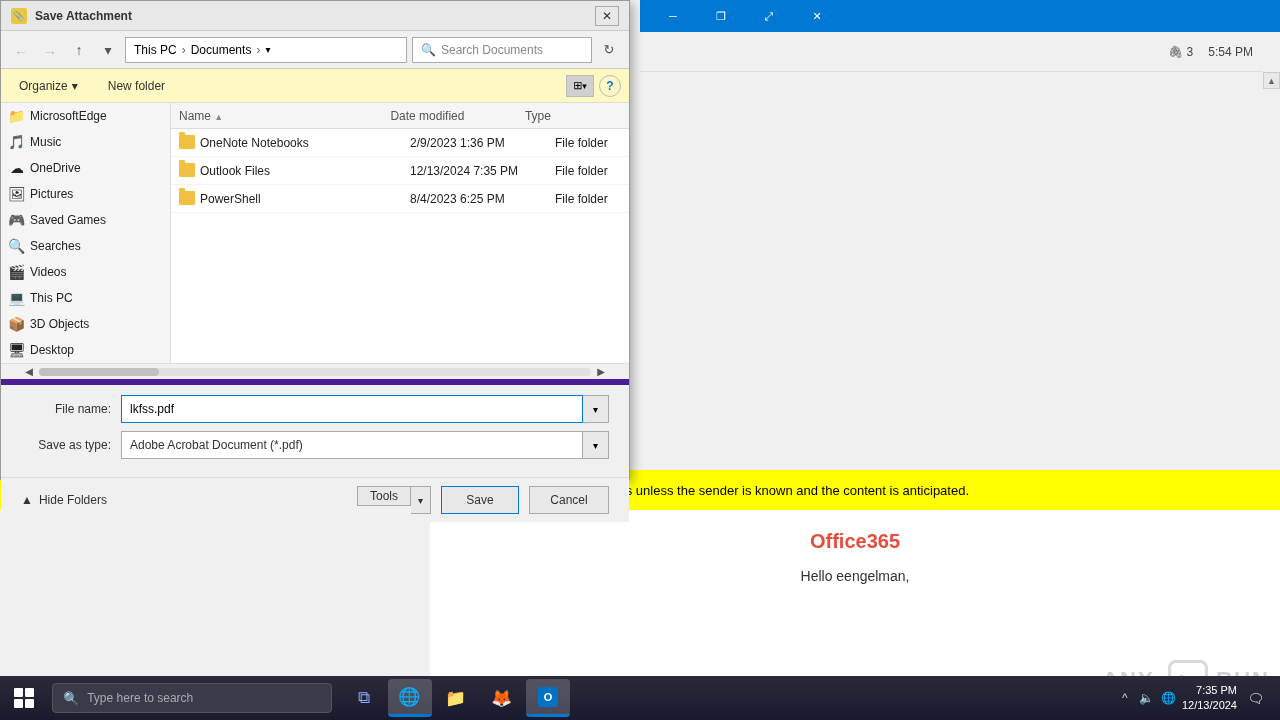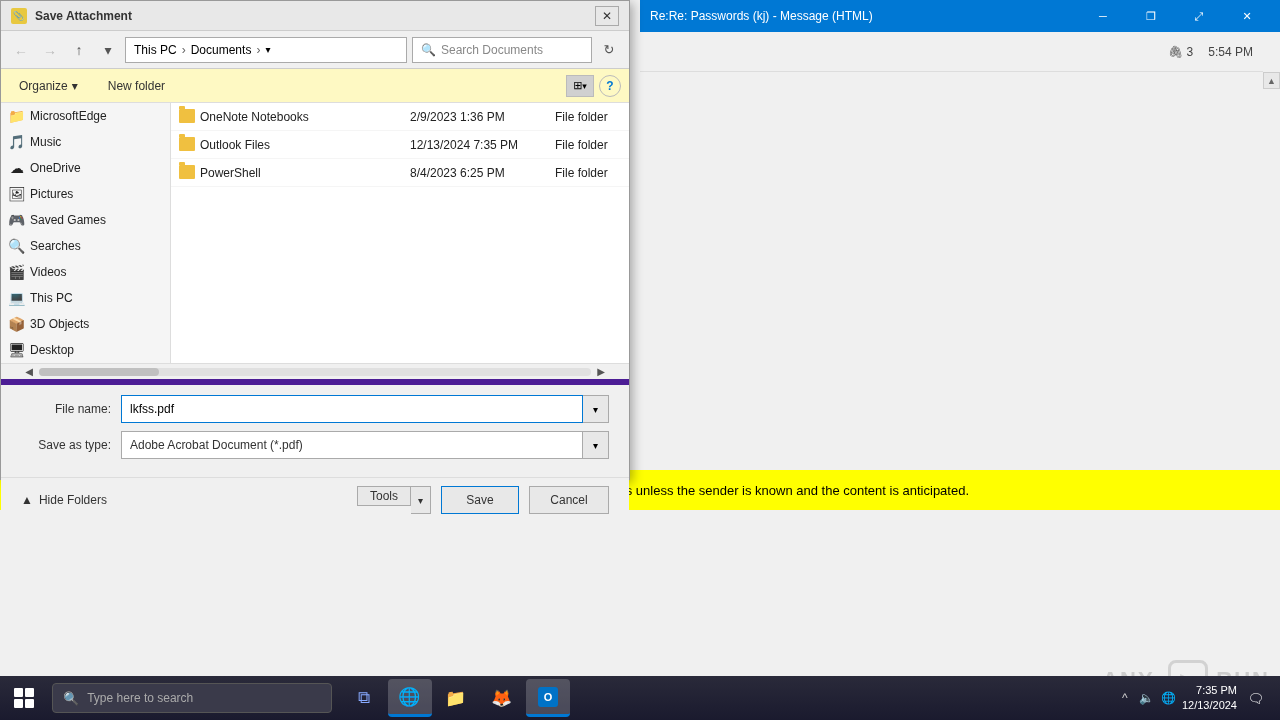--- a/index.html
+++ b/index.html
@@ -292,21 +292,20 @@
     .tray-icon { width: 16px; height: 16px; display: flex; align-items: center; justify-content: center; color: #ccc; font-size: 12px; cursor: pointer; }
     .clock { text-align: right; color: white; font-size: 11px; line-height: 1.4; }
     .notification-btn { width: 28px; height: 44px; display: flex; align-items: center; justify-content: center; cursor: pointer; }
   </style>
 </head>
 <body>
 
 <div class="email-bg">
 
   <div class="outlook-titlebar">
-    <span class="outlook-title-text">Re:Re: Passwords  (kj)  -  Message (HTML)</span>
     <div class="outlook-controls">
       <div class="outlook-ctrl-btn">─</div>
       <div class="outlook-ctrl-btn">❐</div>
       <div class="outlook-ctrl-btn">⤢</div>
       <div class="outlook-ctrl-btn close">✕</div>
     </div>
   </div>
 
   <div class="email-area">
     <div class="email-header-strip">
@@ -318,20 +317,24 @@
 
     <div style="position:absolute;bottom:44px;right:0;width:17px;height:17px;background:#e8e8e8;border:1px solid #ccc;display:flex;align-items:center;justify-content:center;font-size:9px;color:#666;cursor:pointer;">▼</div>
   </div>
 
   <div class="warning-banner">
     <span class="warning-label">WARNING:</span>
     <span> This email originated from outside of FlightLevel Aviation. Do not click links or open attachments unless the sender is known and the content is anticipated.</span>
   </div>
 
   <div class="email-content">
+    <div class="email-content-inner">
+      <div class="office365-logo">Office365</div>
+      <div class="email-hello">Hello eengelman,</div>
+    </div>
 
     <div class="anyrun-watermark">
       <span>ANY.</span>
       <div class="anyrun-play">▶</div>
       <span>RUN</span>
     </div>
   </div>
 
 </div>
 
@@ -426,20 +429,28 @@
       </div>
       <div class="sidebar-item">
         <span class="sidebar-icon">🖥</span>
         <span>Desktop</span>
       </div>
 
     </div>
 
     <div class="dialog-filelist">
 
+      <div class="filelist-header">
+        <span class="col-name">
+          <span>Name</span>
+          <span class="sort-icon"> ▲</span>
+        </span>
+        <span class="col-date">Date modified</span>
+        <span class="col-type">Type</span>
+      </div>
 
       <div class="file-row">
         <div class="file-icon">
           <div class="folder-icon-img"></div>
         </div>
         <span style="width:205px;">OneNote Notebooks</span>
         <span style="width:140px;">2/9/2023 1:36 PM</span>
         <span>File folder</span>
       </div>
       <div class="file-row">

